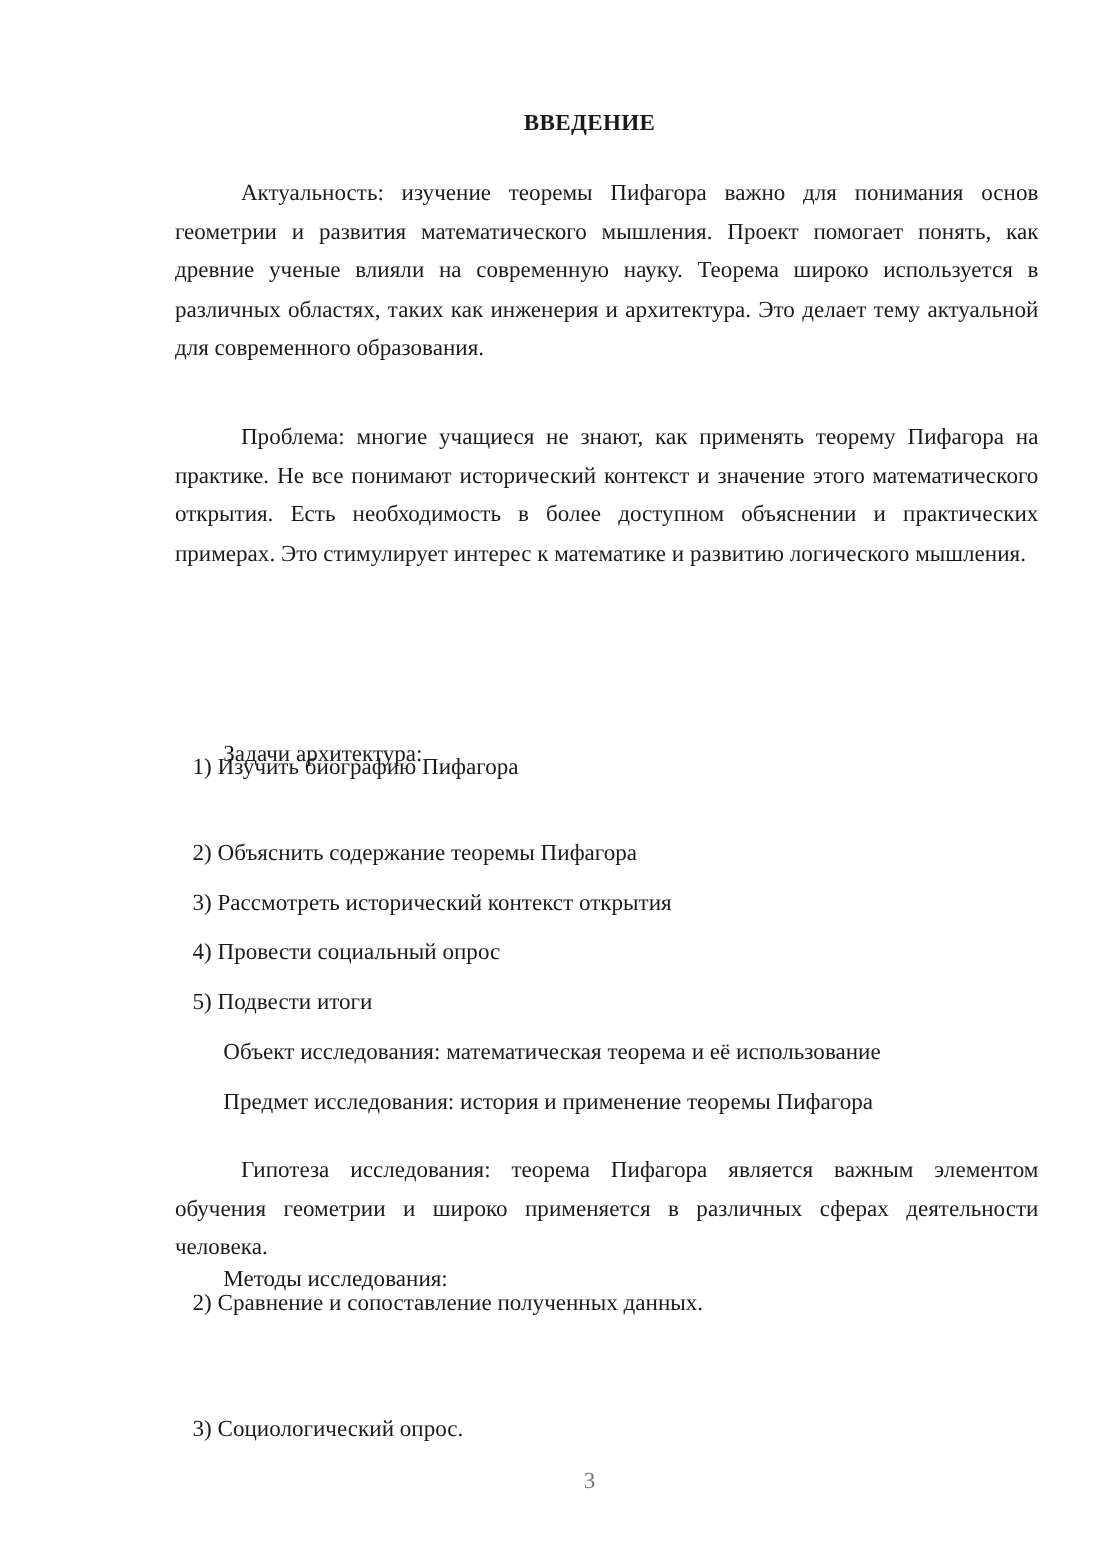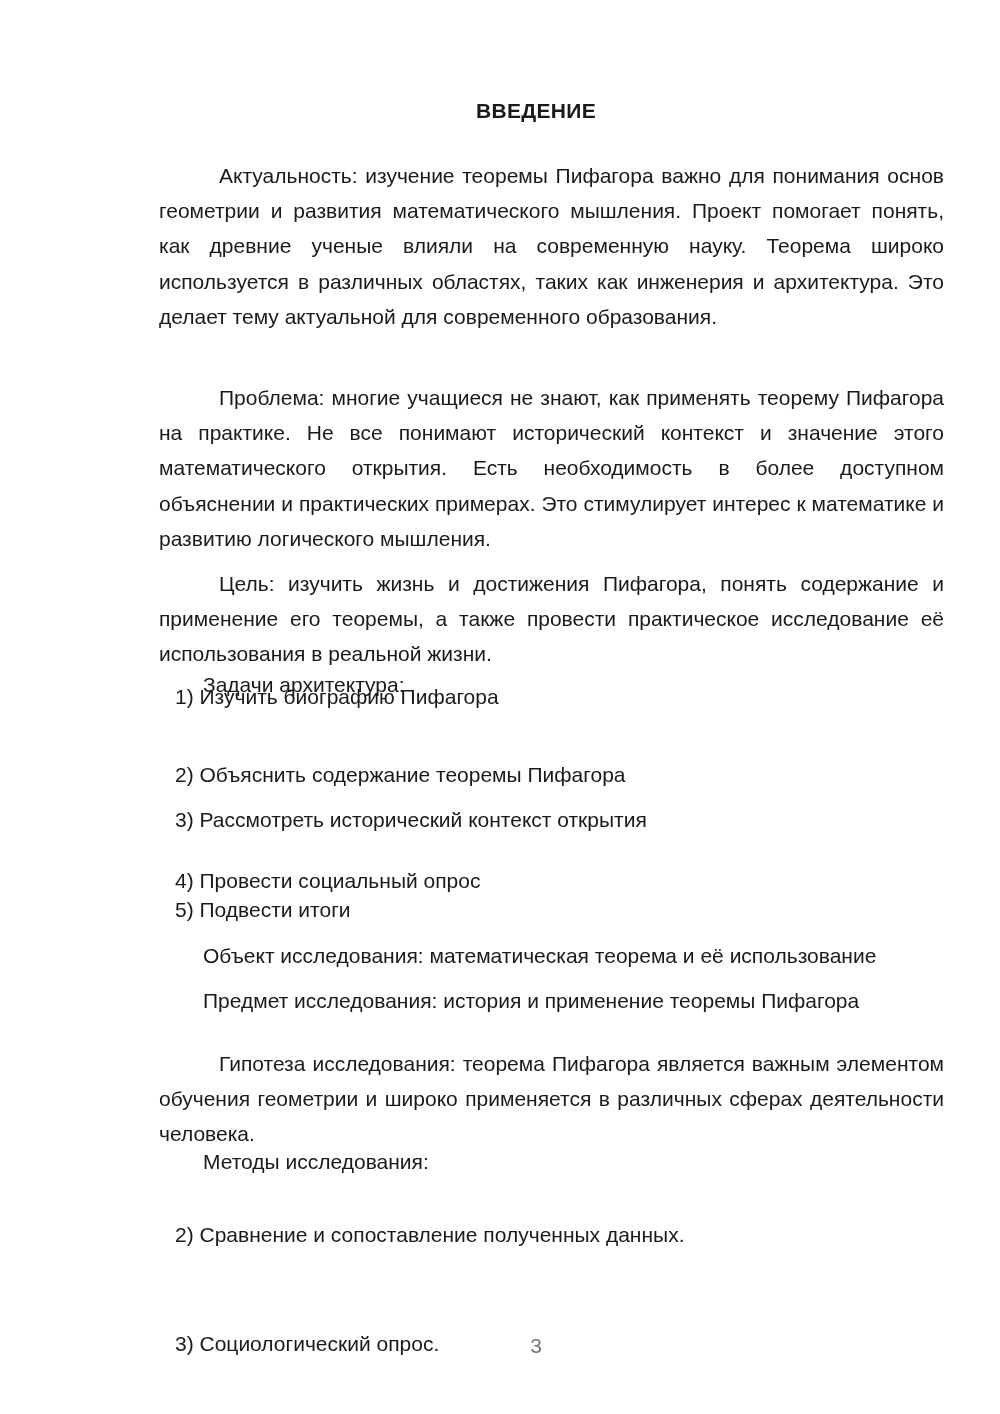--- a/index.html
+++ b/index.html
@@ -1,19 +1,19 @@
 <!DOCTYPE html>
 <html><head>
   <meta charset="utf-8">
   <style>
     html, body { margin: 0; padding: 0; background: #ffffff; }
     body { width: 1000px; height: 1414px; position: relative; overflow: hidden; }
     .page {
       position: absolute; left: 0; top: 0; width: 1000px; height: 1414px;
-      font-family: Liberation Sans, sans-serif;
+      font-family: Liberation Serif, serif;
       color: #1a1a1a; font-size: 21px;
     }
     .heading {
       position: absolute; left: 0; width: 1072px; top: 96px;
       text-align: center; font-weight: bold; font-size: 21px; line-height: 30px;
       letter-spacing: 0.3px;
     }
     .para {
       position: absolute; left: 143px; width: 785px;
       text-align: justify; text-align-last: left;
@@ -31,32 +31,31 @@
     }
   </style>
 </head>
 <body>
 
 <div class="page">
   <div class="heading">ВВЕДЕНИЕ</div>
 
   <p class="para" style="top:142px;">Актуальность: изучение теоремы Пифагора важно для понимания основ геометрии и развития математического мышления. Проект помогает понять, как древние ученые влияли на современную науку. Теорема широко используется в различных областях, таких как инженерия и архитектура. Это делает тему актуальной для современного образования.</p>
   <p class="para" style="top:364px;">Проблема: многие учащиеся не знают, как применять теорему Пифагора на практике. Не все понимают исторический контекст и значение этого математического открытия. Есть необходимость в более доступном объяснении и практических примерах. Это стимулирует интерес к математике и развитию логического мышления.</p>
-  <p class="para" style="top:550px;">Цель: изучить жизнь и достижения Пифагора, понять содержание и применение его теоремы, а также провести практическое исследование её использования в реальной жизни.</p>
 
   <div class="line" style="top:670px;">Задачи архитектура:</div>
   <div class="item" style="top:682px;">1) Изучить биографию Пифагора</div>
   <div class="item" style="top:760px;">2) Объяснить содержание теоремы Пифагора</div>
   <div class="item" style="top:805px;">3) Рассмотреть исторический контекст открытия</div>
-  <div class="item" style="top:850px;margin-top:16px;">4) Провести социальный опрос</div>
+  <div class="item" style="top:850px;">4) Провести социальный опрос</div>
   <div class="item" style="top:895px;">5) Подвести итоги</div>
 
   <div class="line" style="top:941px;">Объект исследования: математическая теорема и её использование</div>
   <div class="line" style="top:986px;">Предмет исследования: история и применение теоремы Пифагора</div>
 
   <p class="para" style="top:1030px;">Гипотеза исследования: теорема Пифагора является важным элементом обучения геометрии и широко применяется в различных сферах деятельности человека.</p>
 
   <div class="line" style="top:1147px;">Методы исследования:</div>
-  <div class="item" style="top:1220px;text-align:right;">2) Сравнение и сопоставление полученных данных.</div>
-  <div class="item" style="top:1283px;margin-top:46px;">3) Социологический опрос.</div>
+  <div class="item" style="top:1169px;text-align:right;">2) Сравнение и сопоставление полученных данных.</div>
+  <div class="item" style="top:1283px;">3) Социологический опрос.</div>
 
   <div class="page-number">3</div>
 </div>
 
 </body></html>

